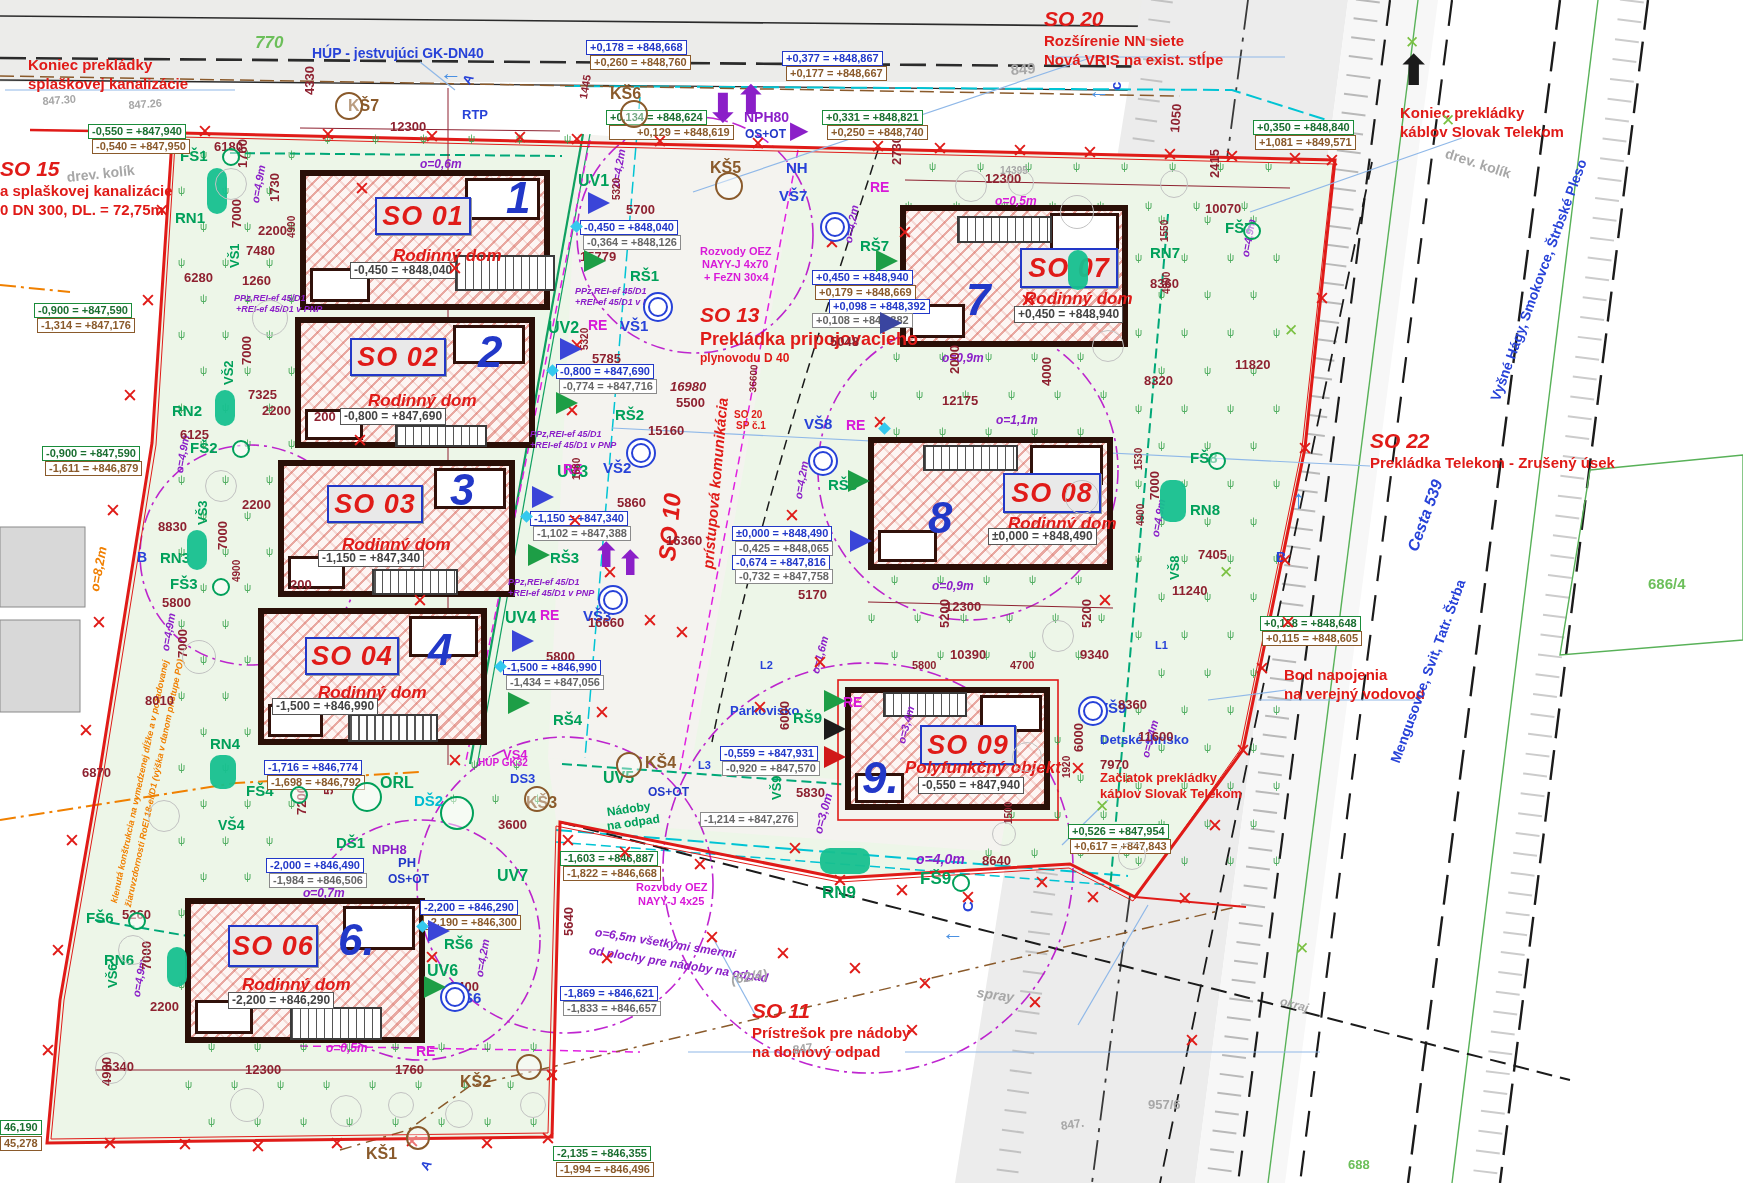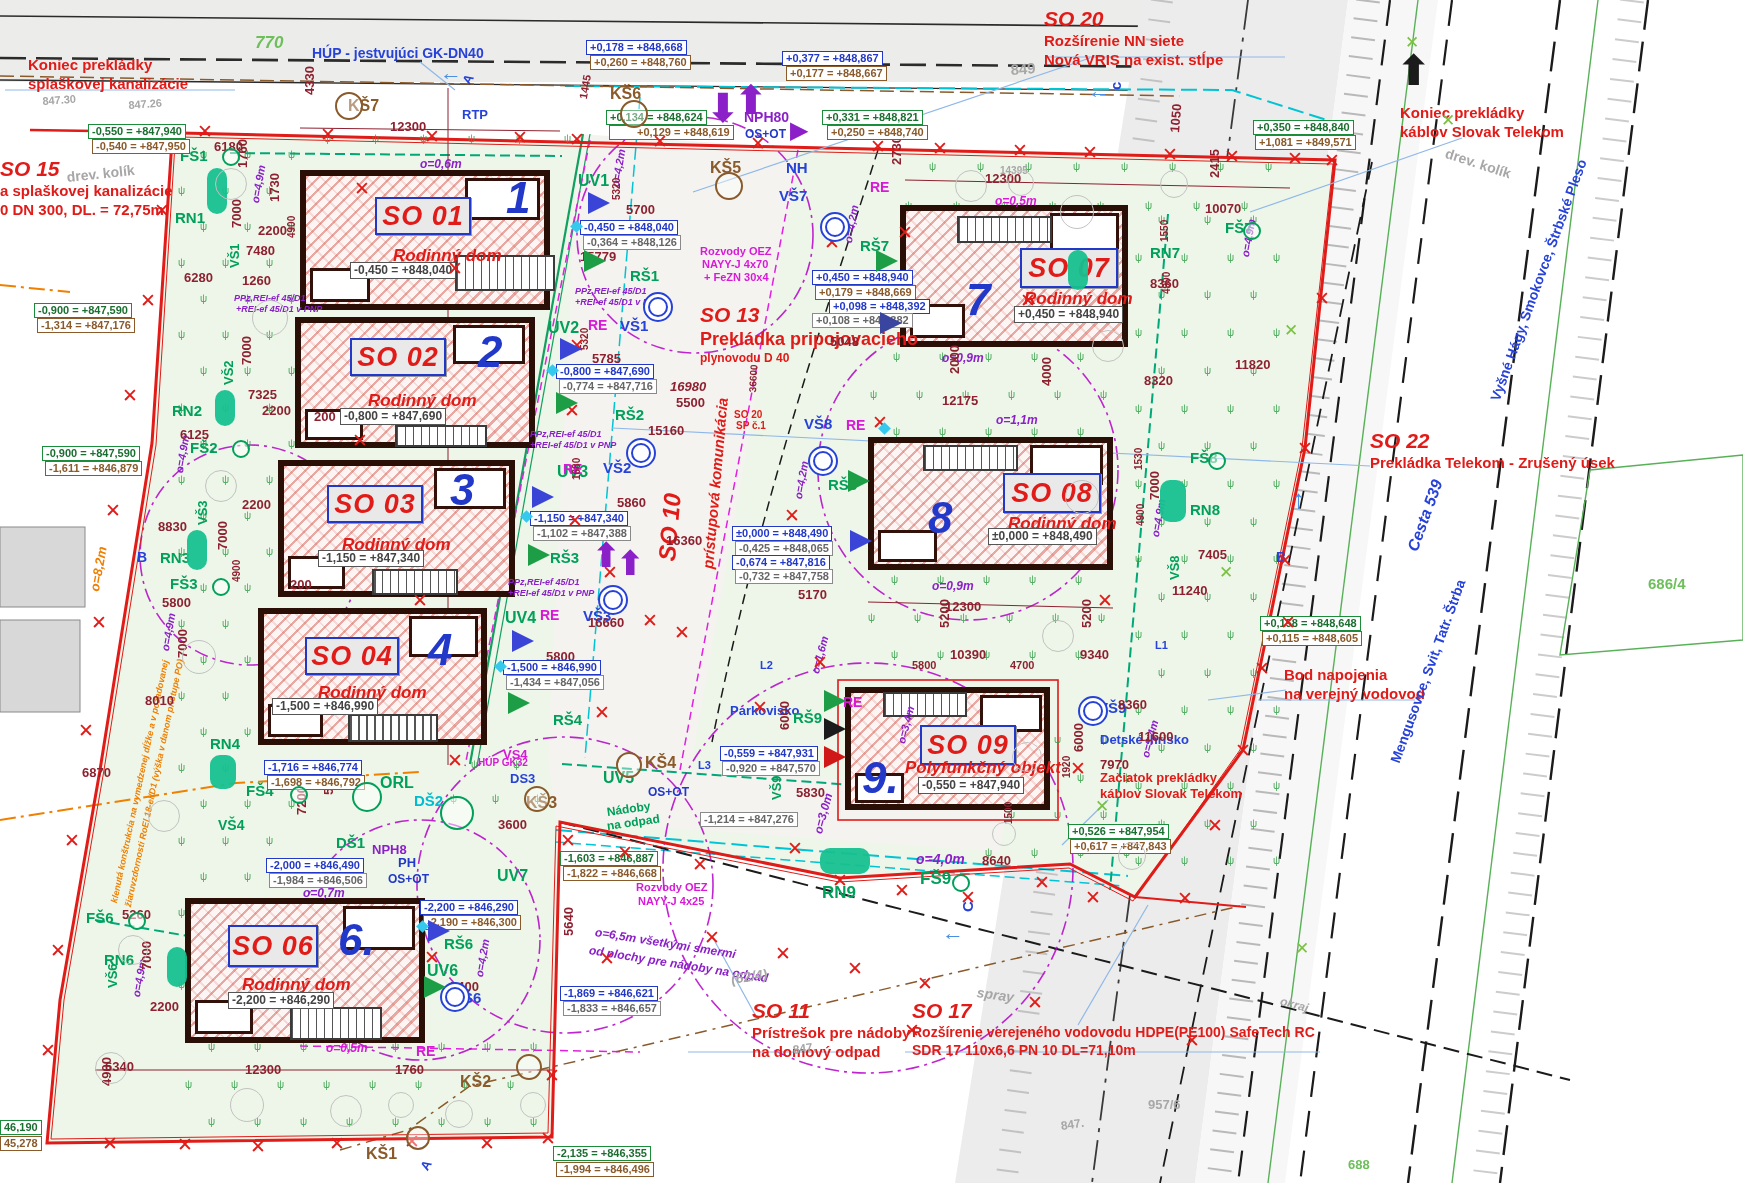--- a/index.html
+++ b/index.html
@@ -468,25 +468,20 @@
       <div style="font-size: 15px;">na verejný vodovod</div>
     </div>
     <div class="note" style="left: 1100px; top: 770px;">
       <div style="font-size: 13px;">Začiatok prekládky</div>
       <div style="font-size: 13px;">káblov Slovak Telekom</div>
     </div>
     <div class="note" style="left: 752px; top: 998px;">
       <span class="ttl">SO 11</span>
       <div style="font-size: 15px;">Prístrešok pre nádoby</div>
       <div style="font-size: 15px;">na domový odpad</div>
-    </div>
-    <div class="note" style="left: 912px; top: 998px;">
-      <span class="ttl">SO 17</span>
-      <div style="font-size: 14px;">Rozšírenie verejeného vodovodu HDPE(PE100) SafeTech RC</div>
-      <div style="font-size: 14px;">SDR 17 110x6,6 PN 10 DL=71,10m</div>
     </div>
     <div class="lbl c-blue" style="left: 312px; top: 46px; font-size: 14px;">HÚP - jestvujúci GK-DN40</div>
     <div class="lbl c-blue" style="left: 462px; top: 108px; font-size: 13px;">RTP</div>
     <div class="lbl c-red" style="left: 655px; top: 560px; font-size: 24px; transform: rotate(-85deg); font-style: italic;">SO 10</div>
     <div class="lbl c-red" style="left: 700px; top: 568px; font-size: 15px; transform: rotate(-85deg); font-style: italic;">prístupová komunikácia</div>
     <div class="lbl c-red" style="left: 734px; top: 410px; font-size: 10px;">SO 20</div>
     <div class="lbl c-red" style="left: 736px; top: 421px; font-size: 10px;">SP č.1</div>
     <div class="lbl c-blue" style="left: 786px; top: 160px; font-size: 15px;">NH</div>
     <div class="lbl c-blue" style="left: 779px; top: 188px; font-size: 15px;">VŠ7</div>
     <div class="lbl c-blue" style="left: 620px; top: 318px; font-size: 15px;">VŠ1</div>

